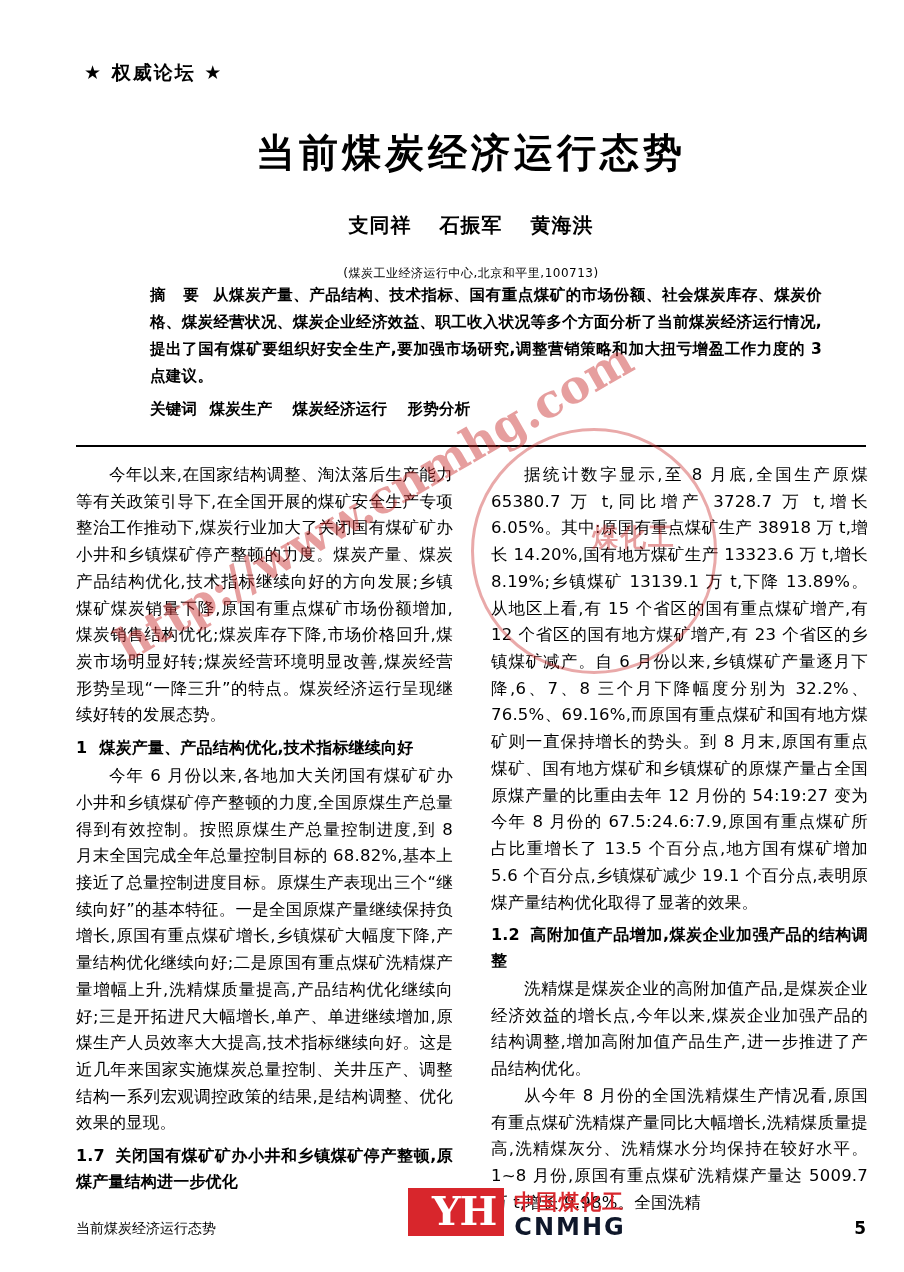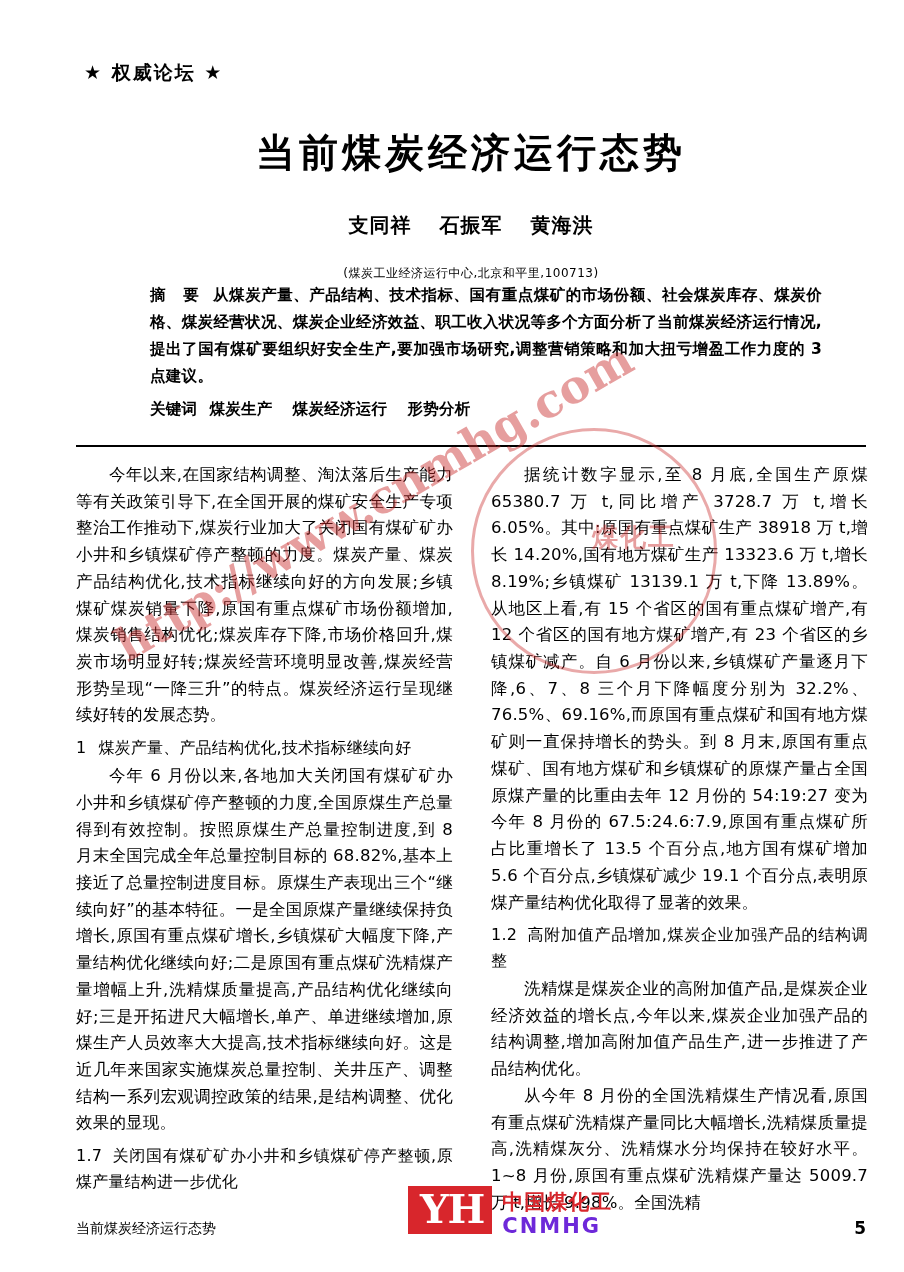--- a/index.html
+++ b/index.html
@@ -100,21 +100,21 @@
   .col {
     width: 377px;
     font-size: 16.5px;
     line-height: 1.62;
     text-align: justify;
     letter-spacing: 0.2px;
   }
   .col p { margin: 0; }
   .col p.ind { text-indent: 2em; }
   .sec {
-    font-weight: normal;
+    font-weight: bold;
     margin-top: 6px;
     margin-bottom: 2px;
     font-size: 16px;
     letter-spacing: 0.2px;
   }
   .sec .num { margin-right: 12px; }
   .sec.sub .num { margin-right: 10px; }
 
   .footer {
     position: absolute;
@@ -173,39 +173,39 @@
     display: flex;
     align-items: center;
     pointer-events: none;
   }
   .logo-mark {
     background: #d8262c;
     color: #fff;
     font-size: 40px;
     font-weight: bold;
     font-family: "DejaVu Serif", "Liberation Serif", serif;
-    padding: 2px 8px 4px 12px;
+    padding: 2px 8px 4px 24px;
     letter-spacing: -1px;
     line-height: 1.05;
     margin-top: 32px;
   }
   .logo-text {
     margin-left: 10px;
     line-height: 1.15;
     margin-top: 40px;
   }
   .logo-cn {
     color: #d8262c;
     font-size: 21px;
     font-weight: bold;
     letter-spacing: 1px;
   }
   .logo-en {
-    color: #6d28d9;
-    font-size: 21px;
+    color: #0f172a;
+    font-size: 24px;
     font-weight: bold;
     letter-spacing: 2px;
   }
 </style>
 </head>
 <body>
 
 <div class="page">
 
   <div class="content">

